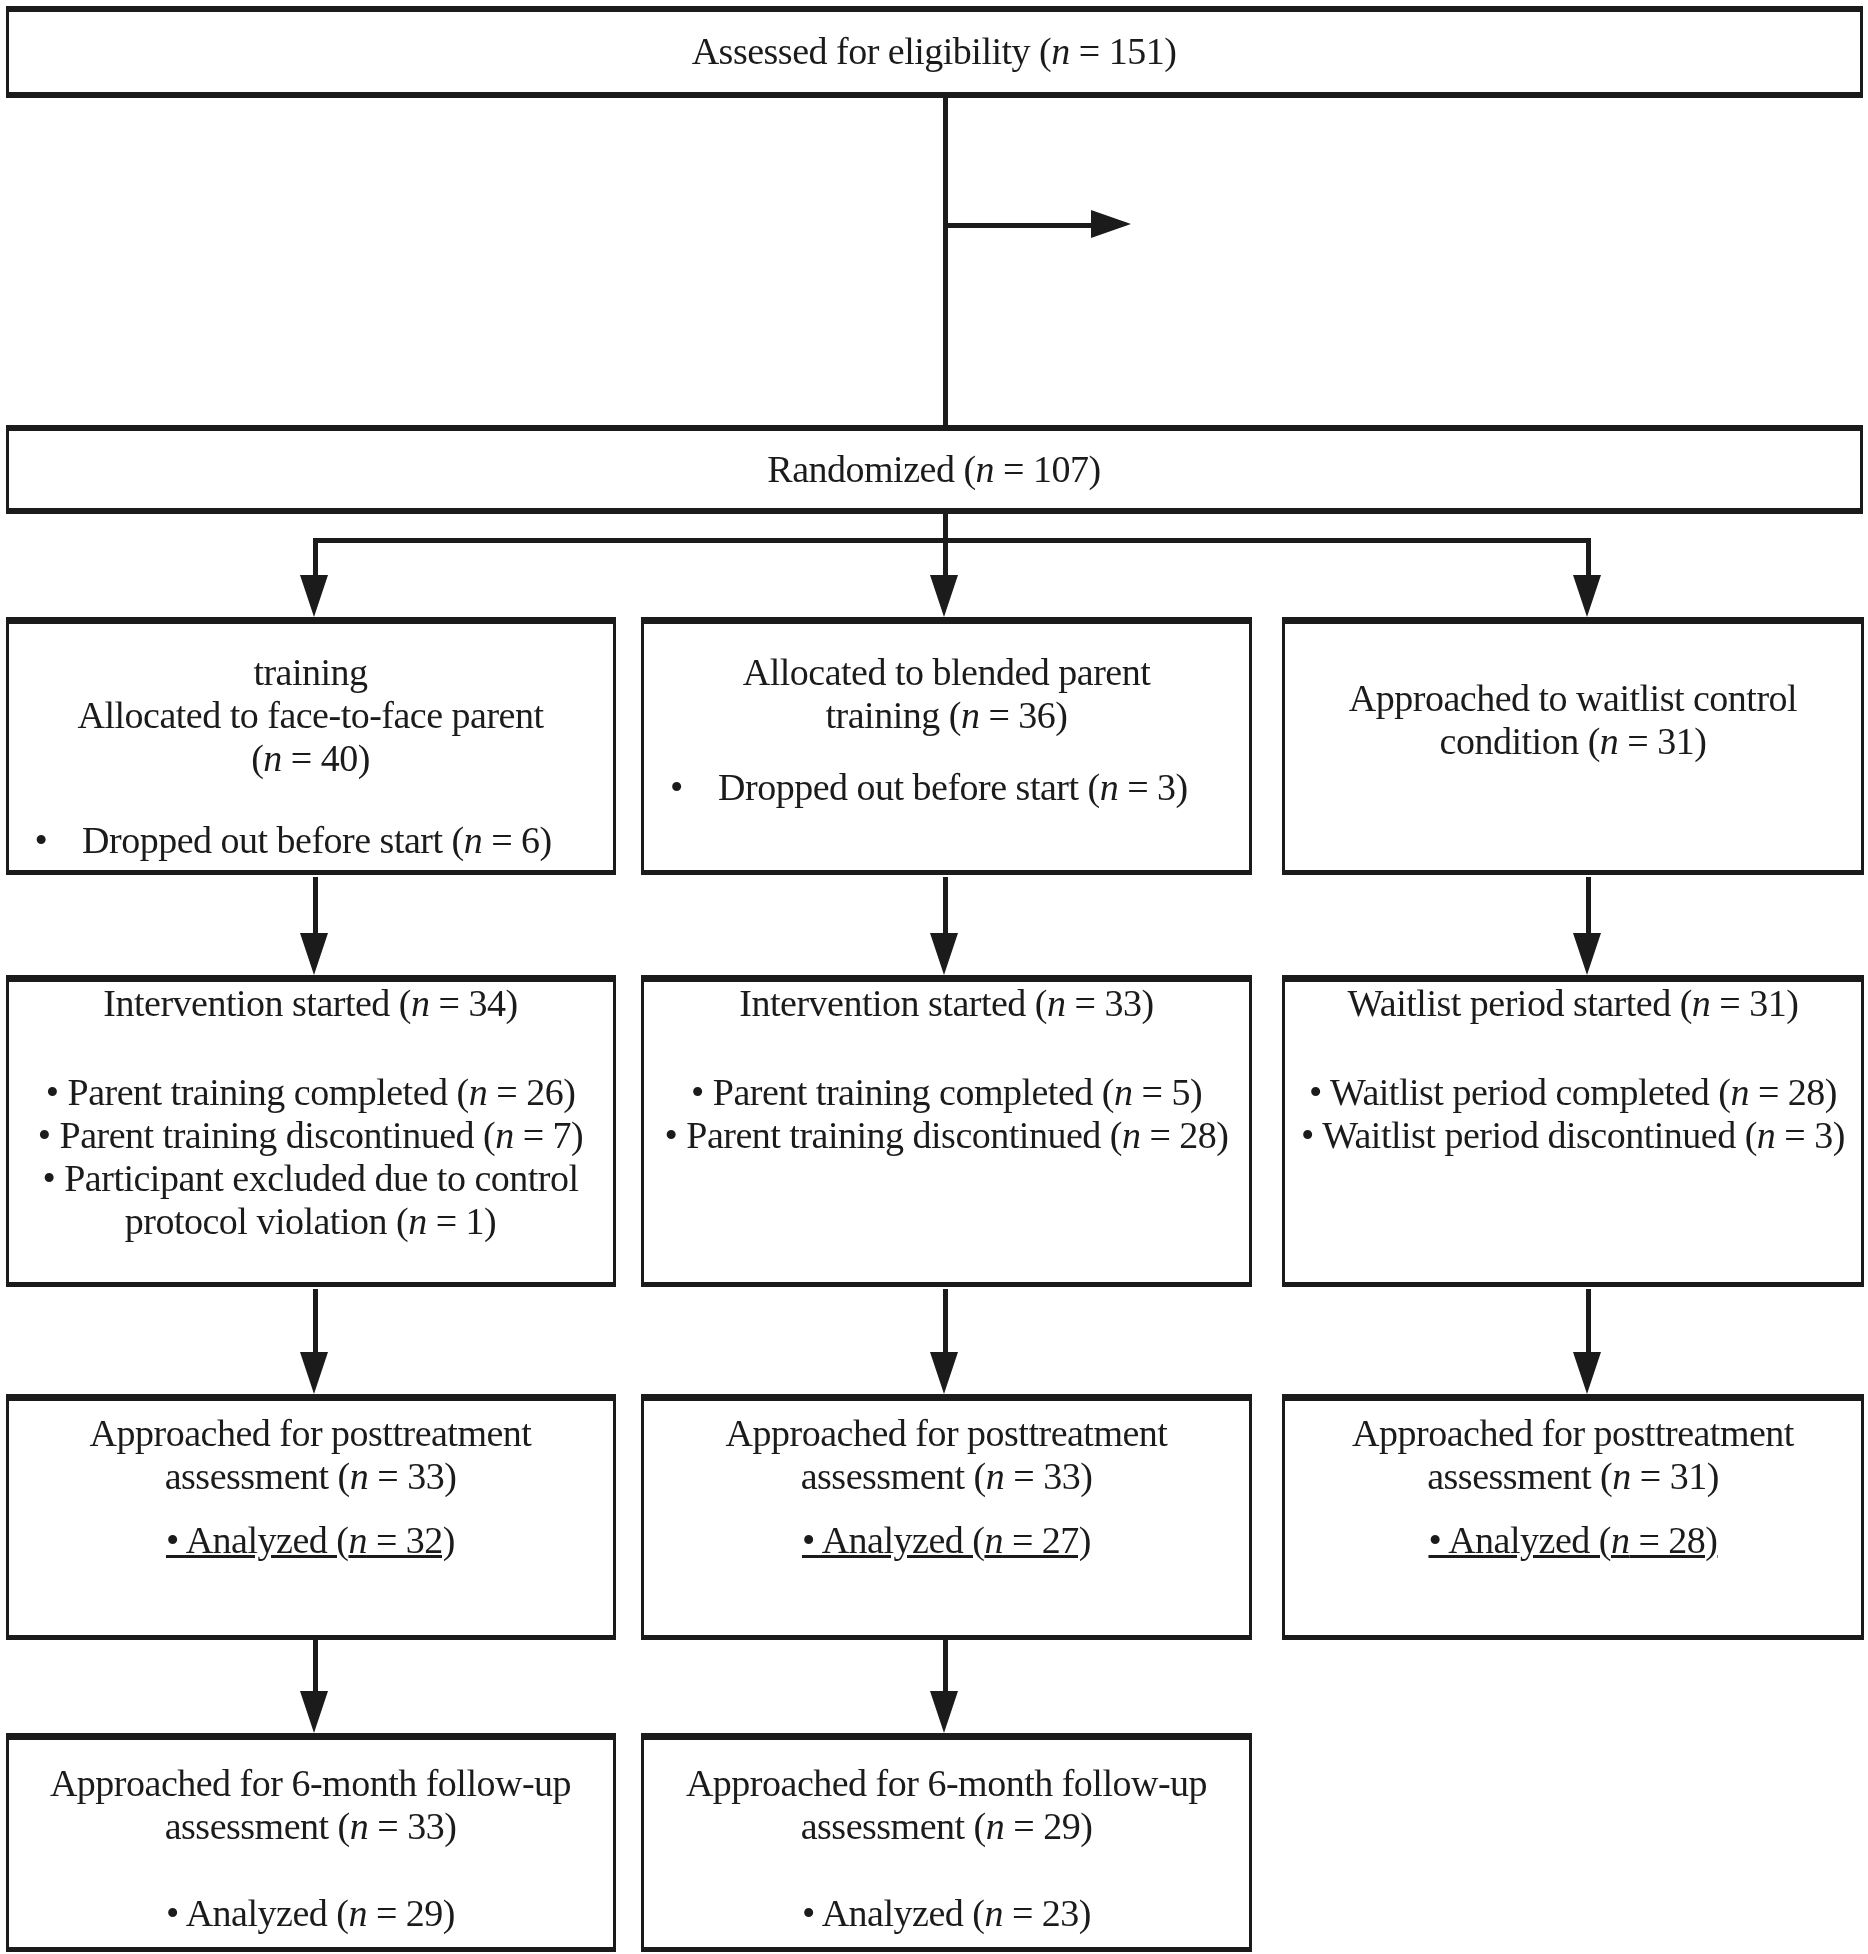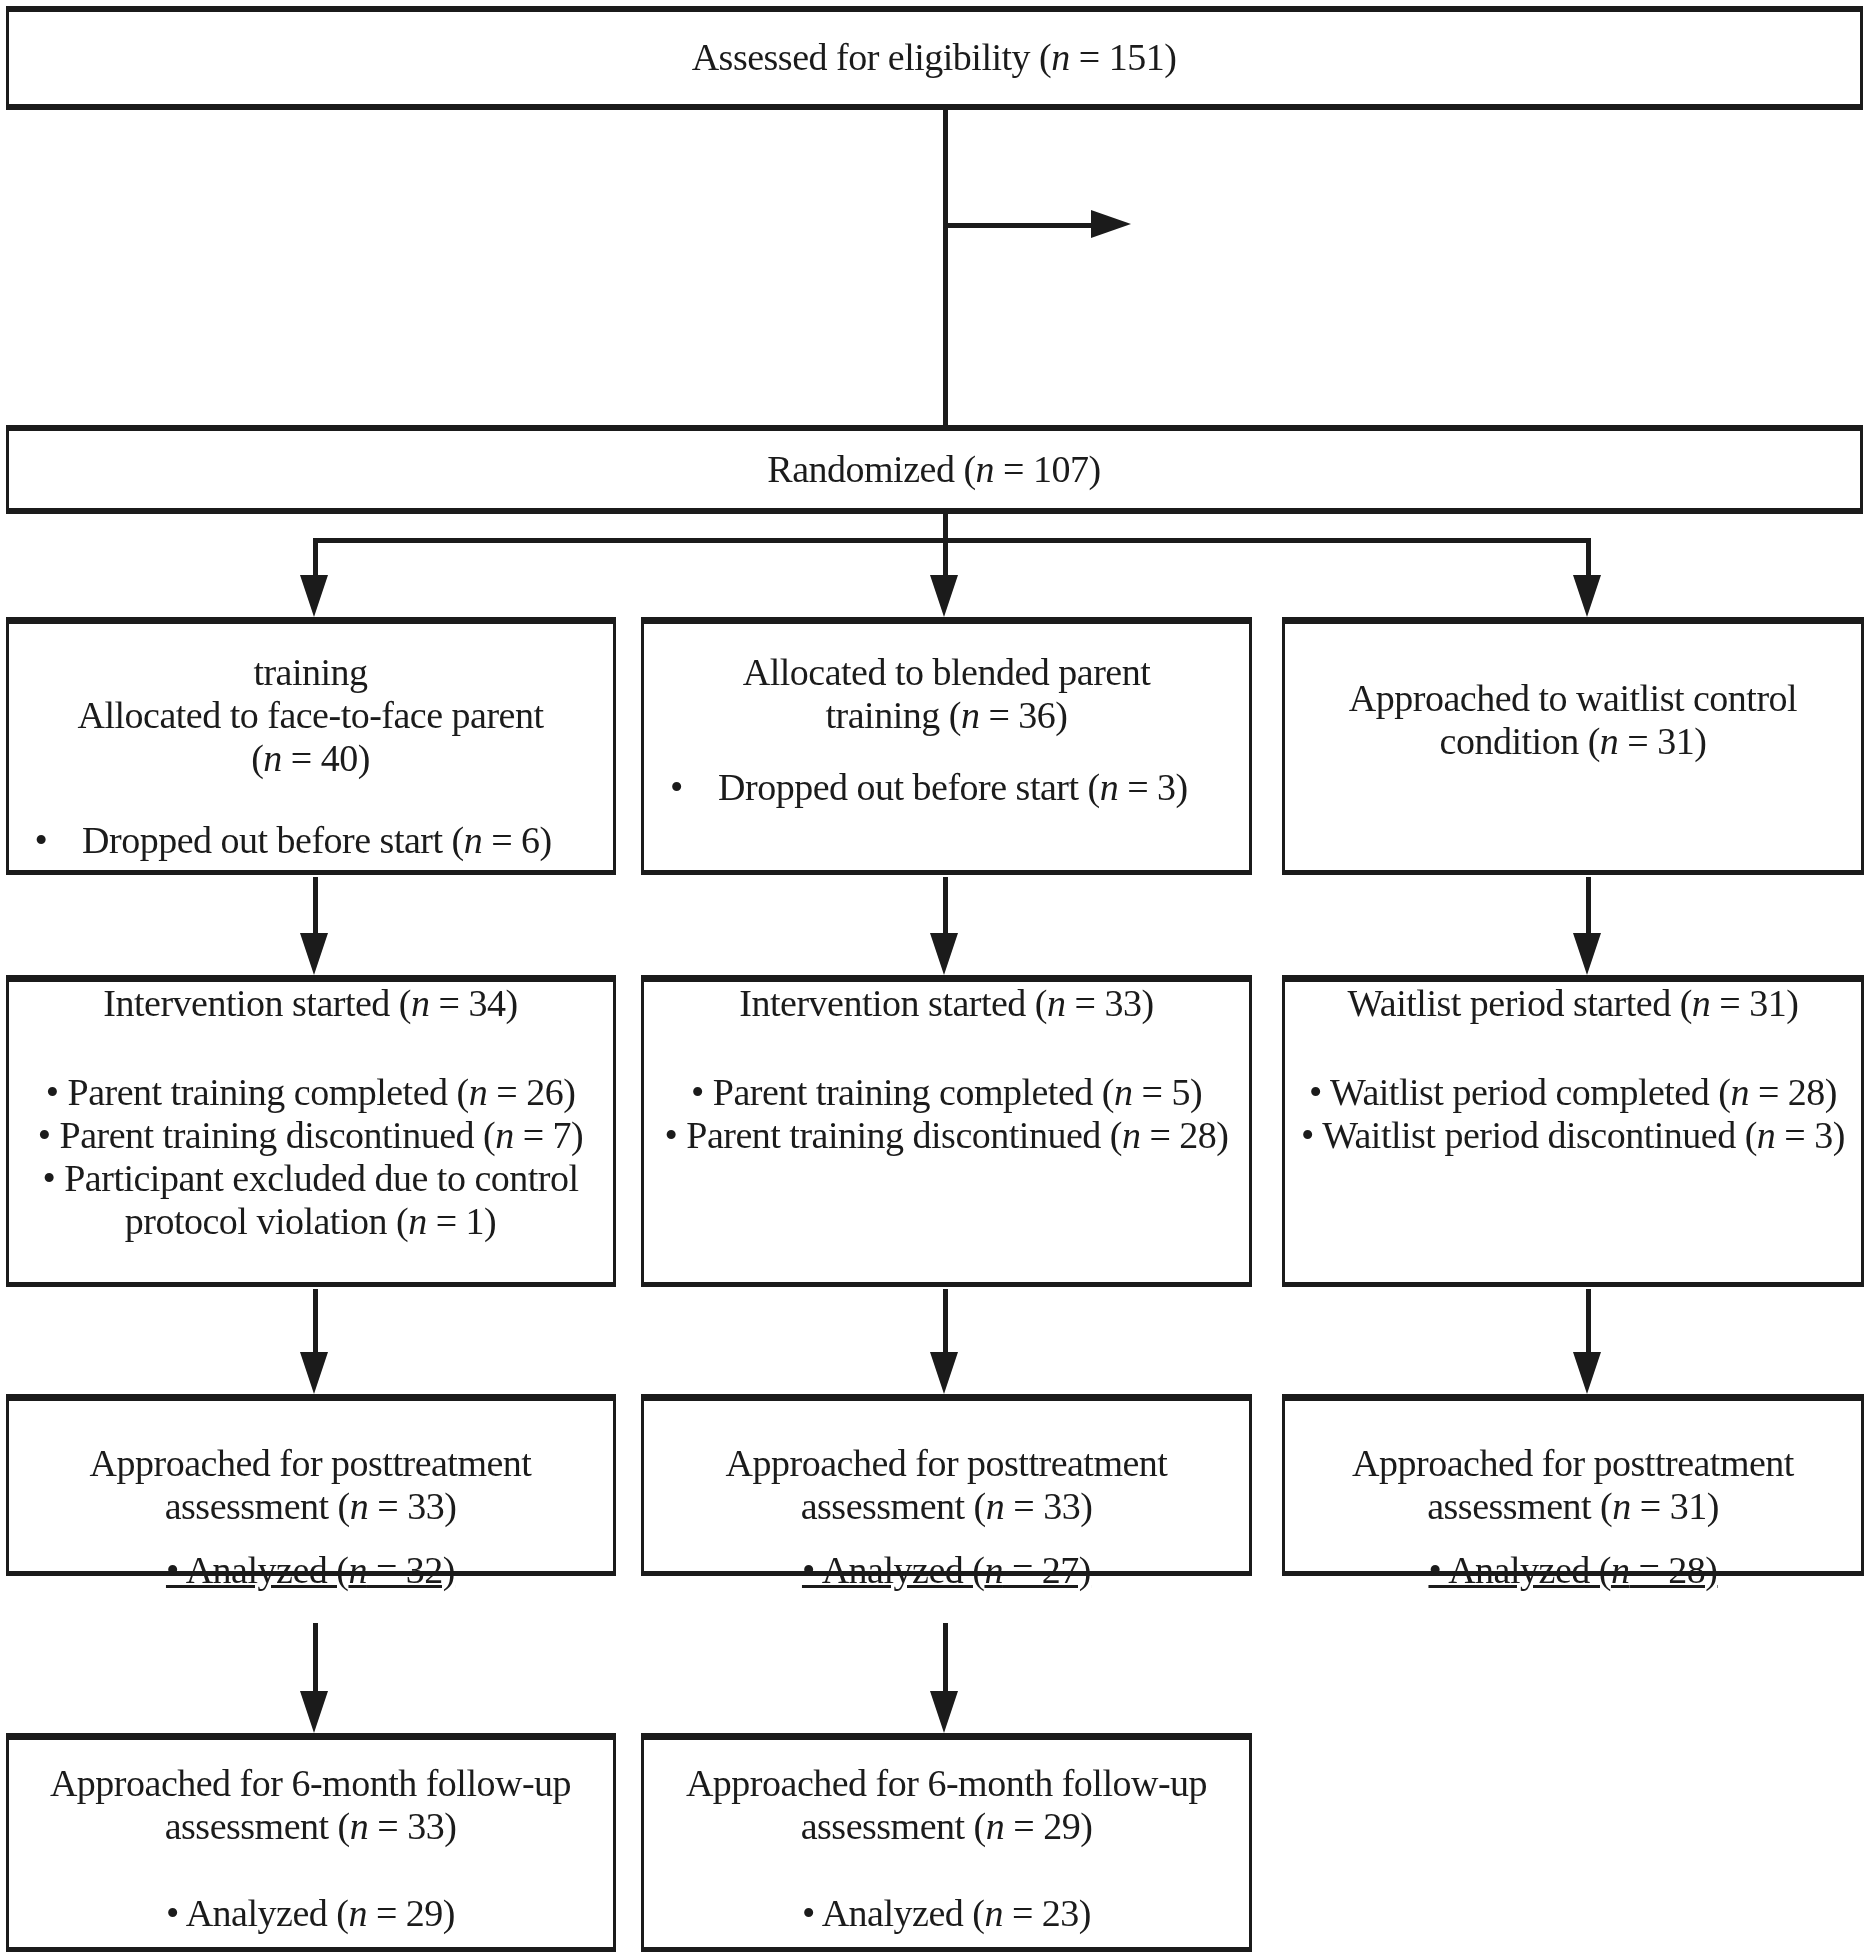--- a/index.html
+++ b/index.html
@@ -35,38 +35,38 @@
     border-top: 42px solid var(--ink);
   }
   .ah-right {
     position: absolute; width: 0; height: 0;
     border-top: 14.7px solid transparent;
     border-bottom: 14.7px solid transparent;
     border-left: 40px solid var(--ink);
   }
 
   
-  .b-assessed   { left: 5.5px; top: 5.5px;   width: 1857px; height: 104px; border-width: 6.4px 3.7px; }
+  .b-assessed   { left: 5.5px; top: 5.5px;   width: 1857px; height: 92px; border-width: 6.4px 3.7px; }
   .b-randomized { left: 5.5px; top: 425px; width: 1857px; height: 89px; border-width: 6.4px 3.7px; }
 
   
   .b-excluded {
     left: 1131px; top: 119px; width: 729px; height: 263px;
     border-width: 4.6px; padding-top: 25px;
   }
 
   
   .col-l { left: 5.5px;    width: 610px; }
   .col-m { left: 641px;  width: 611px; }
   .col-r { left: 1282px; width: 582px; }
 
   .b-alloc { top: 617px;  height: 258px; border-width: 7.3px 3.7px 5.5px; padding-top: 27px; }
   .b-alloc.col-r { padding-top: 53px; }
   .b-int   { top: 975px; height: 312px; border-width: 7.3px 3.7px 5.5px; }
-  .b-post  { top: 1394px; height: 182px; border-width: 7.3px 3.7px 5.5px; padding-top: 41px; }
+  .b-post  { top: 1394px; height: 246px; border-width: 7.3px 3.7px 5.5px; padding-top: 11px; }
   .b-fu    { top: 1733px; height: 219px; border-width: 7.3px 3.7px 5.5px; padding-top: 22px; }
 
   .dropout-row { display: flex; align-items: flex-start; padding: 0 26px; line-height: 43px; }
   .dropout-row .bullet { flex: 0 0 auto; }
   .dropout-row .dropout-text { flex: 1 1 auto; text-align: center; white-space: nowrap; }
   .b-alloc.col-l .dropout-row { margin-top: 39px; }
   .b-alloc.col-m .dropout-row { margin-top: 29px; }
 
   .b-int .bullets { margin-top: 46px; }
   .b-post .analyzed-line { margin-top: 21px; line-height: 43px; white-space: nowrap; text-decoration: underline; }

